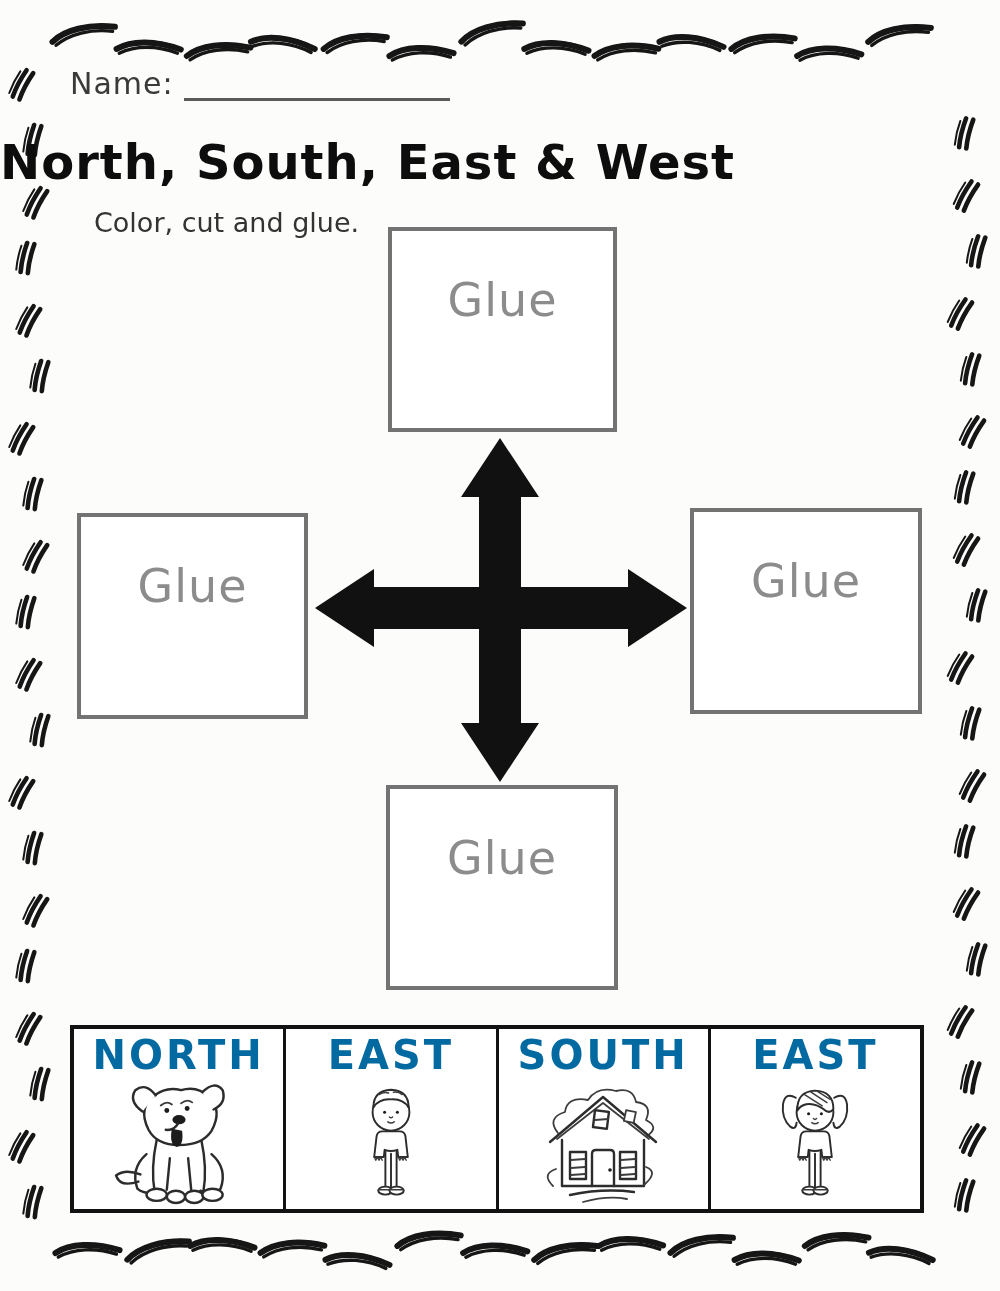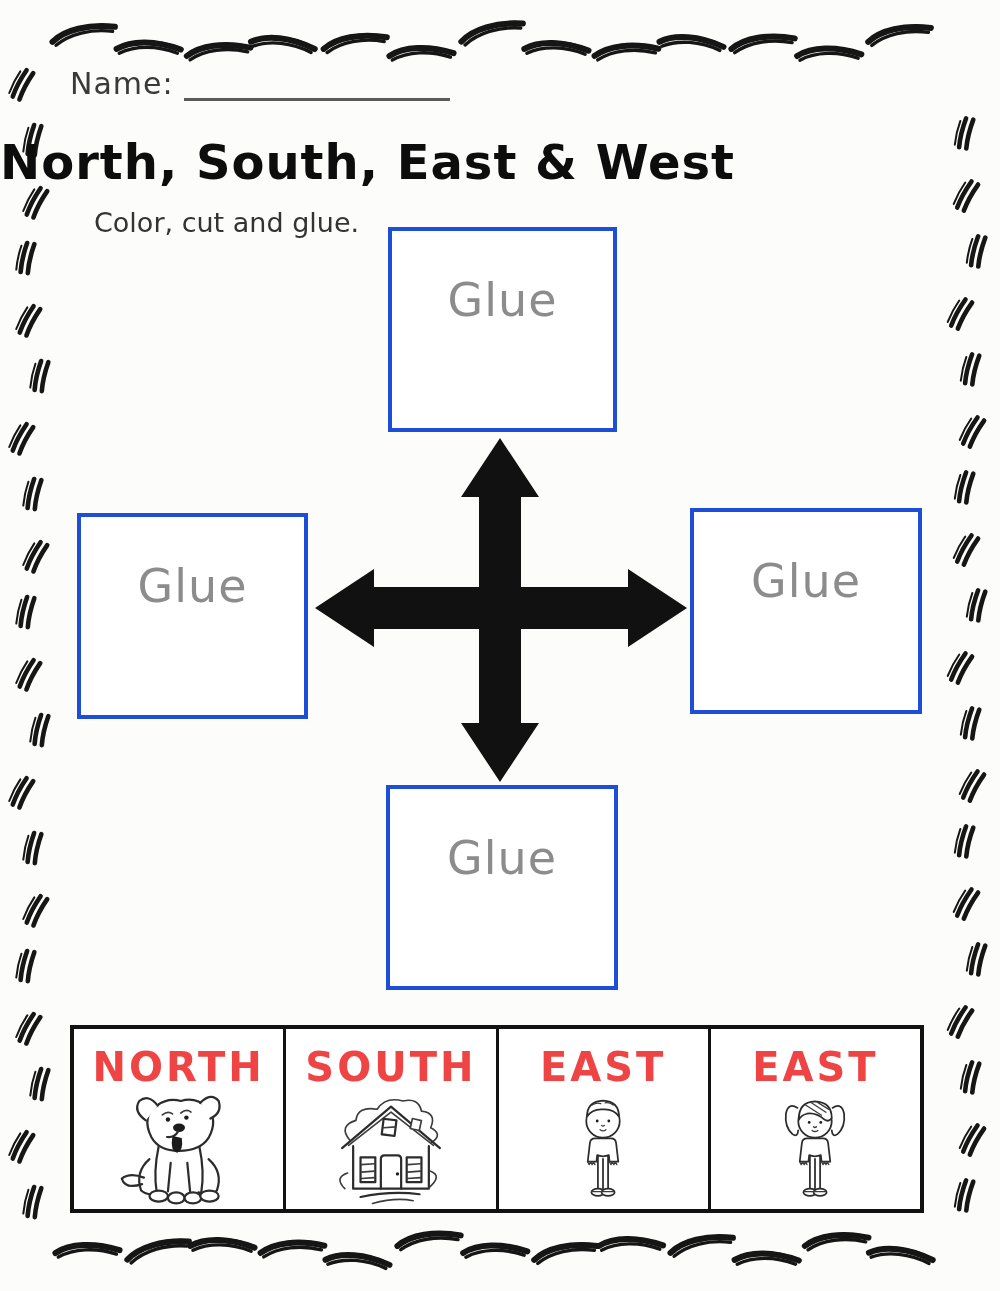--- a/index.html
+++ b/index.html
@@ -15,38 +15,38 @@
   .name-row{position:absolute;left:60px;top:66px;display:flex;align-items:flex-end;margin-left:10px;}
   .name-label{font-size:30px;font-weight:400;color:#3a3a3a;letter-spacing:1px;}
   .name-line{width:266px;height:30px;border-bottom:3px solid #5a5a5a;margin-left:10px;}
 
   
   .page-title{position:absolute;left:0;top:134px;width:100%;text-align:left;
     font-size:48px;font-weight:bold;letter-spacing:1px;color:#0d0d0d;}
   .instruction{position:absolute;left:94px;top:207px;font-size:27px;font-weight:400;color:#333;}
 
   
-  .glue-box{position:absolute;background:#fff;border:4px solid #1d4ed8;box-sizing:border-box;
+  .glue-box{position:absolute;background:#fff;border:4px solid #737373;box-sizing:border-box;
     display:flex;justify-content:center;}
   .glue-box .glue-text{margin-top:42px;font-size:46px;color:#8c8c8c;letter-spacing:1px;}
   .gb-north{left:388px;top:227px;width:229px;height:205px;}
   .gb-west{left:77px;top:513px;width:231px;height:206px;}
   .gb-east{left:690px;top:508px;width:232px;height:206px;}
   .gb-south{left:386px;top:785px;width:232px;height:205px;}
 
   
   #compass-arrows{position:absolute;left:300px;top:430px;}
 
   
   .cards{position:absolute;left:70px;top:1025px;width:854px;height:188px;
     border:4px solid #121212;box-sizing:border-box;background:#fff;display:flex;}
   .card{flex:1;display:flex;flex-direction:column;align-items:center;overflow:hidden;}
   .card + .card{border-left:3px solid #121212;}
-  .card-label{font-size:40px;font-weight:bold;letter-spacing:3px;color:#ef4444;
-    margin-top:16px;line-height:1.1;white-space:nowrap;}
+  .card-label{font-size:40px;font-weight:bold;letter-spacing:3px;color:#0369a1;
+    margin-top:4px;line-height:1.1;white-space:nowrap;}
   .card-figure{flex:1;}
   .ink{stroke:#2c2c2c;fill:none;stroke-width:2.4;stroke-linecap:round;stroke-linejoin:round;}
   .ink-light{stroke:#3c3c3c;fill:none;stroke-width:1.8;stroke-linecap:round;stroke-linejoin:round;}
   .ink-fill{fill:#1c1c1c;stroke:none;}
   .white{fill:#fff;}
 </style>
 </head>
 <body>
 
 <div class="page">
@@ -179,20 +179,38 @@
         <circle class="ink-fill" cx="58" cy="33" r="2.4"></circle>
         <circle class="ink-fill" cx="78" cy="31" r="2.4"></circle>
         <path class="ink-light" d="M52,28 Q58,23 63,27 M72,26 Q78,21 83,25"></path>
         <ellipse class="ink-fill" cx="70" cy="42" rx="6.5" ry="4.5"></ellipse>
         <path class="ink" d="M69,46 Q65,53 57,52"></path>
         <path class="ink-fill" d="M63,51 Q60,67 68,69 Q75,67 73,53 Z"></path>
       </svg>
     </div>
 
     <div class="card">
+      <div class="card-label">EAST</div>
+      <svg class="card-figure" width="100" height="128" viewBox="0 0 110 165">
+        <circle class="ink white" cx="55" cy="44" r="23"></circle>
+        <path class="ink white" d="M33,38 Q33,17 55,16 Q77,17 77,38 Q70,27 55,28 Q40,27 33,38 Z"></path>
+        <path class="ink-light" d="M40,22 Q46,18 52,20 M58,19 Q64,18 69,22"></path>
+        <circle class="ink-fill" cx="47" cy="44" r="1.9"></circle>
+        <circle class="ink-fill" cx="63" cy="44" r="1.9"></circle>
+        <path class="ink-light" d="M53,50 Q55,52 57,50 M51,56 Q55,59 59,56"></path>
+        <path class="ink white" d="M44,68 L66,68 Q72,68 73,74 L76,100 L64,100 L63,91 Q55,94 47,91 L46,100 L34,100 L37,74 Q38,68 44,68 Z"></path>
+        <path class="ink-light" d="M34,100 l2,4 l2,-4 l2,4 l2,-4 l2,4 M64,100 l2,4 l2,-4 l2,4 l2,-4 l2,4"></path>
+        <path class="ink" d="M48,93 L48,138 M55,96 L55,138 M62,93 L62,138"></path>
+        <ellipse class="ink white" cx="48" cy="142" rx="9" ry="5"></ellipse>
+        <ellipse class="ink white" cx="62" cy="142" rx="9" ry="5"></ellipse>
+        <path class="ink-light" d="M40,141 L57,141 M55,141 L70,141"></path>
+      </svg>
+    </div>
+
+    <div class="card">
       <div class="card-label">SOUTH</div>
       <svg class="card-figure" width="150" height="128" viewBox="0 0 150 130">
         <path class="ink-light" d="M30,55 Q18,40 37,34 Q39,18 60,22 Q69,8 88,13 Q105,9 108,24 Q125,26 118,42 Q132,49 119,58"></path>
         <path class="ink" d="M22,64 L75,19 L128,64"></path>
         <path class="ink-light" d="M29,61 L75,25 L121,61"></path>
         <rect class="ink white" x="66" y="33" width="14" height="17" transform="rotate(7 73 41)"></rect>
         <path class="ink-light" d="M67,42 L80,41"></path>
         <rect class="ink-light white" x="97" y="33" width="10" height="11" transform="rotate(12 102 38)"></rect>
         <path class="ink" d="M34,62 L34,108 L116,108 L116,62"></path>
         <path class="ink" d="M64,108 L64,76 Q64,72 68,72 L82,72 Q86,72 86,76 L86,108"></path>
@@ -203,38 +221,20 @@
         <path class="ink-light" d="M93,82 L107,81 M93,90 L107,89 M93,97 L107,96"></path>
         <path class="ink-light" d="M25,108 Q13,96 28,91 M116,107 Q131,94 118,89"></path>
         <path class="ink" d="M42,117 Q75,110 106,114"></path>
         <path class="ink-light" d="M55,124 Q80,117 99,121"></path>
       </svg>
     </div>
 
     <div class="card">
       <div class="card-label">EAST</div>
       <svg class="card-figure" width="100" height="128" viewBox="0 0 110 165">
-        <circle class="ink white" cx="55" cy="44" r="23"></circle>
-        <path class="ink white" d="M33,38 Q33,17 55,16 Q77,17 77,38 Q70,27 55,28 Q40,27 33,38 Z"></path>
-        <path class="ink-light" d="M40,22 Q46,18 52,20 M58,19 Q64,18 69,22"></path>
-        <circle class="ink-fill" cx="47" cy="44" r="1.9"></circle>
-        <circle class="ink-fill" cx="63" cy="44" r="1.9"></circle>
-        <path class="ink-light" d="M53,50 Q55,52 57,50 M51,56 Q55,59 59,56"></path>
-        <path class="ink white" d="M44,68 L66,68 Q72,68 73,74 L76,100 L64,100 L63,91 Q55,94 47,91 L46,100 L34,100 L37,74 Q38,68 44,68 Z"></path>
-        <path class="ink-light" d="M34,100 l2,4 l2,-4 l2,4 l2,-4 l2,4 M64,100 l2,4 l2,-4 l2,4 l2,-4 l2,4"></path>
-        <path class="ink" d="M48,93 L48,138 M55,96 L55,138 M62,93 L62,138"></path>
-        <ellipse class="ink white" cx="48" cy="142" rx="9" ry="5"></ellipse>
-        <ellipse class="ink white" cx="62" cy="142" rx="9" ry="5"></ellipse>
-        <path class="ink-light" d="M40,141 L57,141 M55,141 L70,141"></path>
-      </svg>
-    </div>
-
-    <div class="card">
-      <div class="card-label">EAST</div>
-      <svg class="card-figure" width="100" height="128" viewBox="0 0 110 165">
         <path class="ink white" d="M31,26 Q18,18 15,34 Q13,52 24,62 Q31,67 32,57"></path>
         <path class="ink white" d="M79,26 Q92,18 95,34 Q97,52 86,62 Q79,67 78,57"></path>
         <circle class="ink white" cx="55" cy="44" r="23"></circle>
         <path class="ink white" d="M33,42 Q32,18 55,17 Q78,18 78,40 Q74,46 68,42 Q56,32 44,34 Q36,36 33,42 Z"></path>
         <path class="ink-light" d="M42,22 L64,36 M50,19 L70,32 M58,18 L74,28"></path>
         <circle class="ink-fill" cx="47" cy="46" r="1.9"></circle>
         <circle class="ink-fill" cx="63" cy="46" r="1.9"></circle>
         <path class="ink-light" d="M53,52 Q55,54 57,52 M51,57 Q55,60 59,57"></path>
         <path class="ink white" d="M44,68 L66,68 Q72,68 73,74 L76,100 L64,100 L63,91 Q55,94 47,91 L46,100 L34,100 L37,74 Q38,68 44,68 Z"></path>
         <path class="ink-light" d="M34,100 l2,4 l2,-4 l2,4 l2,-4 l2,4 M64,100 l2,4 l2,-4 l2,4 l2,-4 l2,4"></path>

